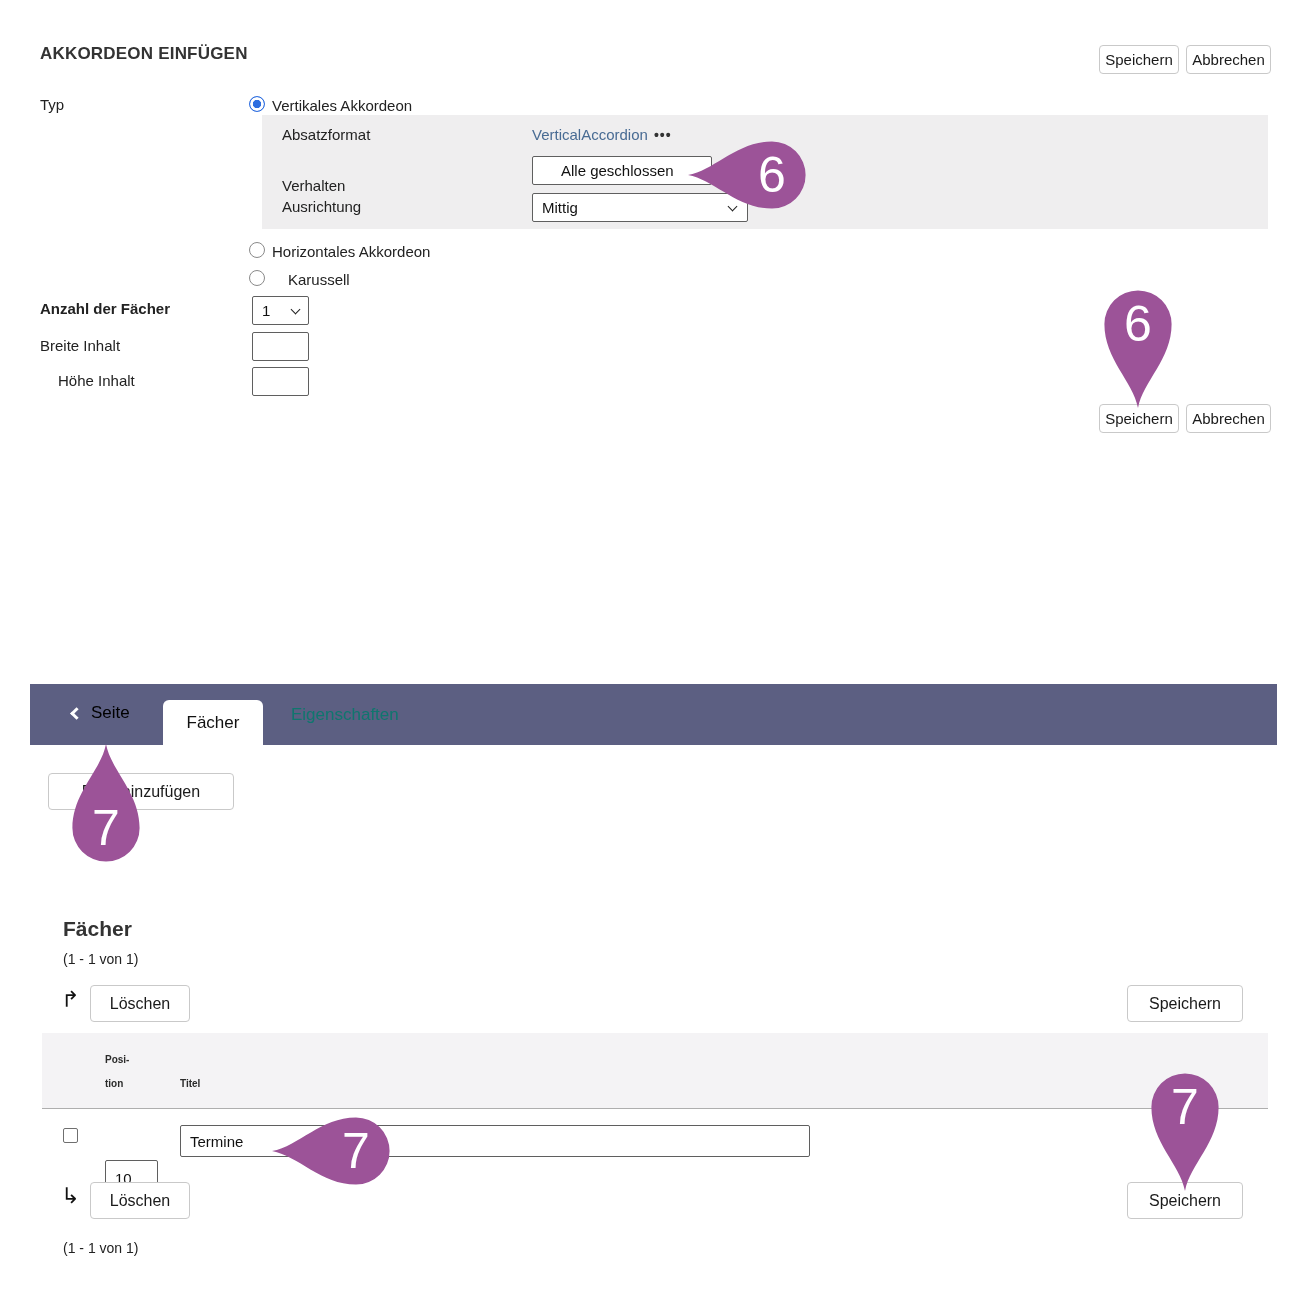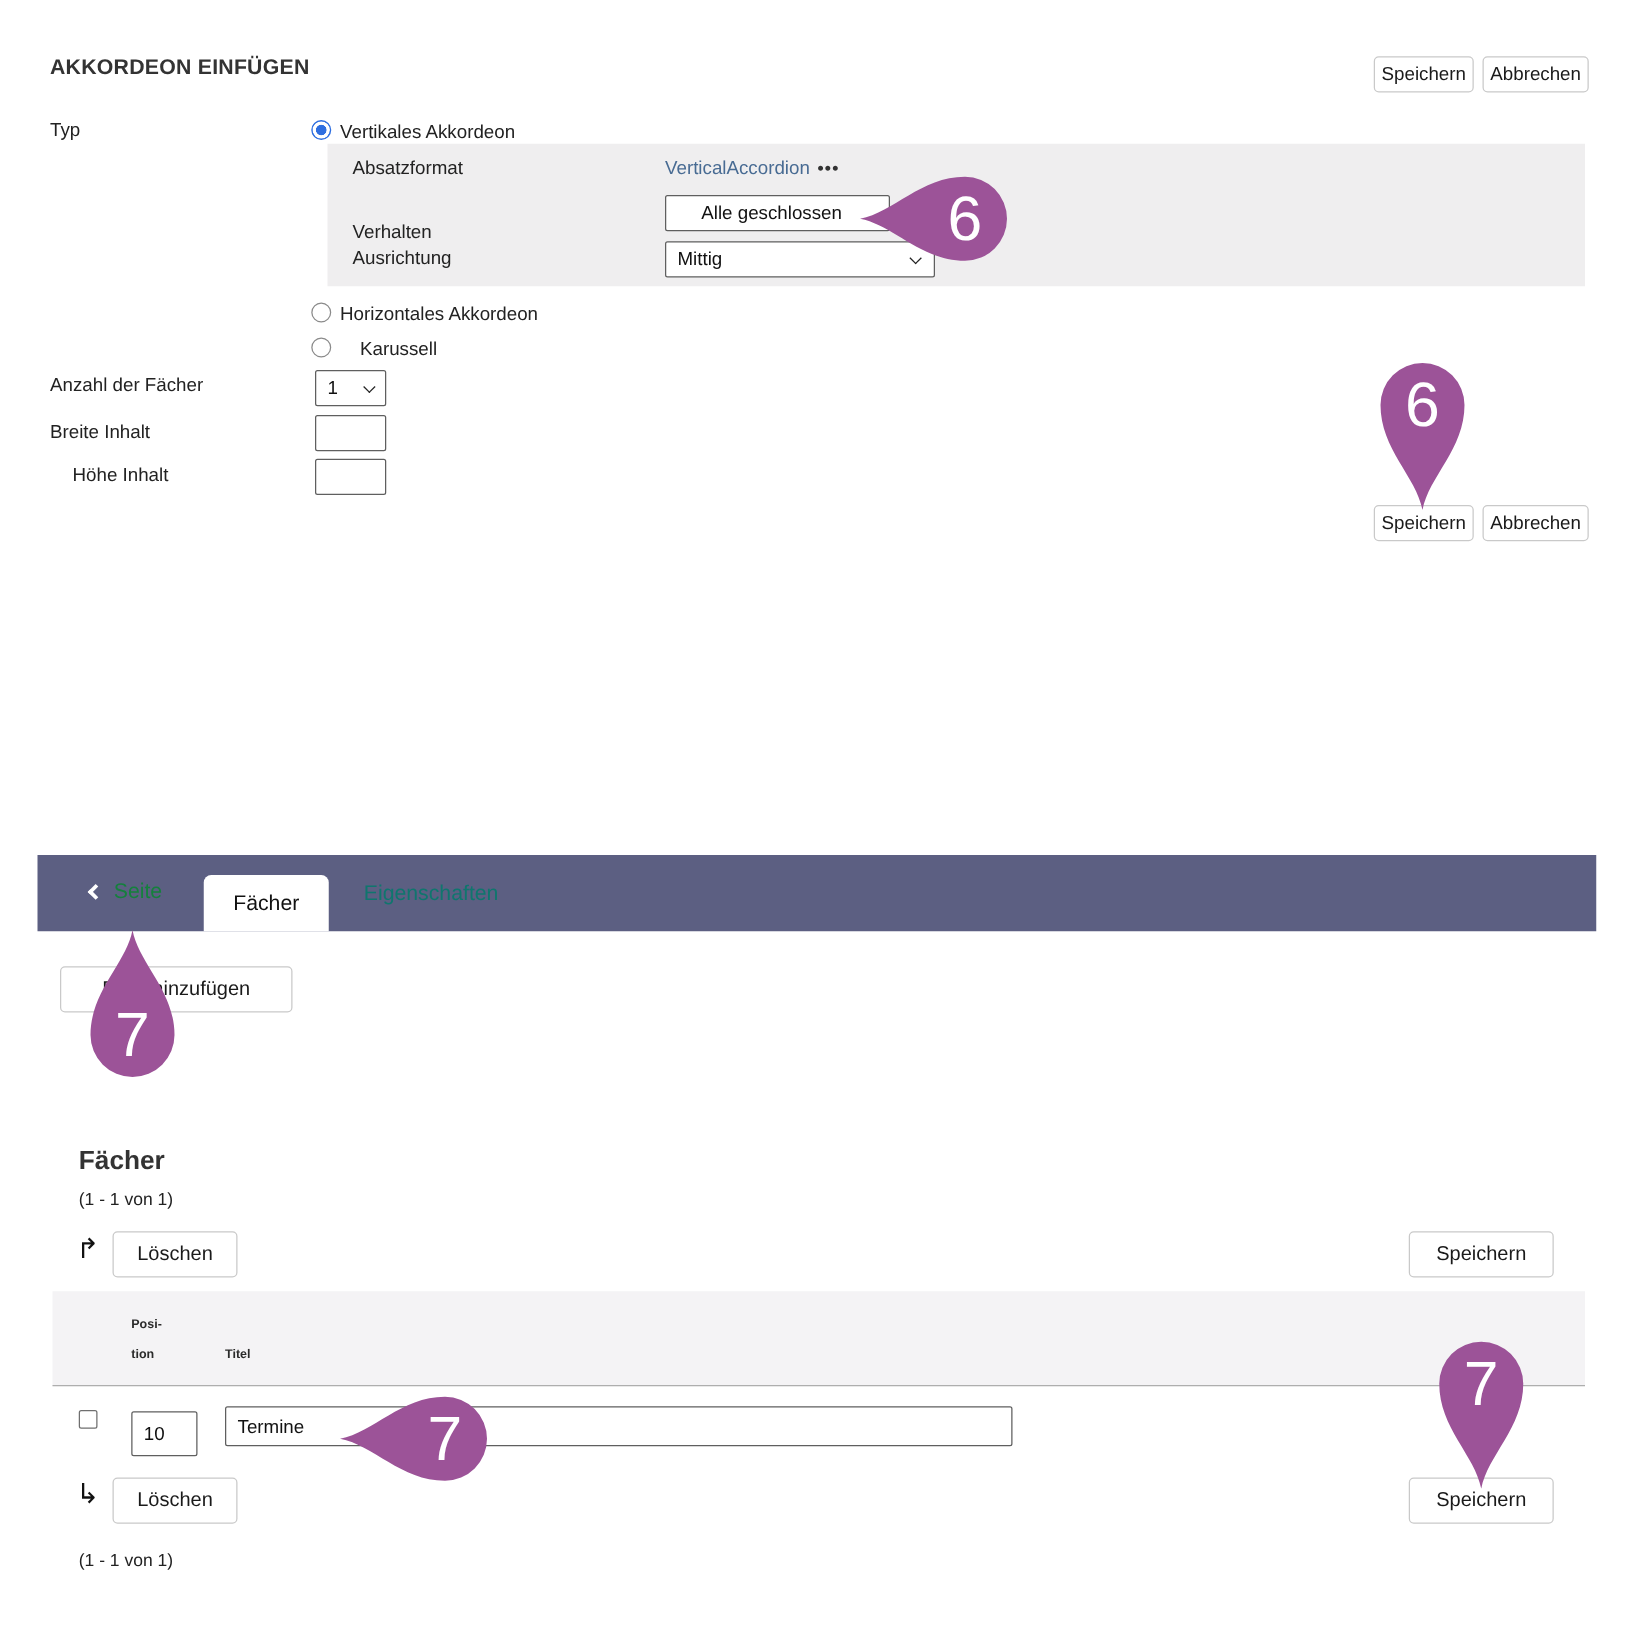--- a/index.html
+++ b/index.html
@@ -24,21 +24,21 @@
   
   .radio { position:absolute; width:16px; height:16px; border-radius:50%;
            border:1px solid #8a8a8a; background:#fff; }
   .radio.on { border:1px solid #2e6ee0; background:#2e6ee0; box-shadow:inset 0 0 0 2.5px #fff;
               background:radial-gradient(circle,#2e6ee0 0 4px,#fff 4.5px 6px,#2e6ee0 6.5px); }
 
   .graybox { position:absolute; background:#efeeef; }
 
   
   .toolbar { position:absolute; left:30px; top:684px; width:1247px; height:61px; background:#5c5f82; }
-  .back { position:absolute; display:flex; align-items:center; gap:10px; color:#15803d; font-size:17px; }
+  .back { position:absolute; display:flex; align-items:center; gap:10px; color:#000000; font-size:17px; }
   .backchev { display:inline-block; width:9px; height:9px; border-left:3px solid #fff;
               border-bottom:3px solid #fff; transform:rotate(45deg); }
   .tab-active { position:absolute; background:#fff; color:#111; border-radius:6px 6px 0 0;
                 display:flex; align-items:center; justify-content:center; font-size:17px; }
   .tab { position:absolute; color:#0f766e; font-size:17px; display:flex; align-items:center; }
 
   .band { position:absolute; background:#f4f3f5; border-bottom:1px solid #aeaeae; }
   .colhead { position:absolute; font-size:10px; font-weight:bold; color:#2b2b2b; line-height:24px; }
 
   .checkbox { position:absolute; width:15px; height:15px; border:1.5px solid #6f6f6f;
@@ -94,21 +94,21 @@
     <span>Mittig</span>
     <span class="chev" style="right:11px; top:9px;"></span>
   </div>
 
   <span class="radio" style="left:249px; top:242px;"></span>
   <div class="abs lbl" style="left:272px; top:243px;">Horizontales Akkordeon</div>
 
   <span class="radio" style="left:249px; top:270px;"></span>
   <div class="abs lbl" style="left:288px; top:271px;text-align:right;">Karussell</div>
 
-  <div class="abs lbl" style="left:40px; top:300px;">Anzahl der Fächer</div>
+  <div class="abs lbl" style="left:40px; top:300px;font-weight:bold;">Anzahl der Fächer</div>
   <div class="fld" style="left:252px; top:296px; width:57px; height:29px;">
     <span>1</span>
     <span class="chev" style="right:9px; top:9px;"></span>
   </div>
 
   <div class="abs lbl" style="left:40px; top:337px;">Breite Inhalt</div>
   <input class="fld" style="left: 252px; top: 332px; width: 57px; height: 29px;" value="">
 
   <div class="abs lbl" style="left:40px; top:372px;margin-left:18px;">Höhe Inhalt</div>
   <input class="fld" style="left: 252px; top: 367px; width: 57px; height: 29px;" value="">
@@ -139,21 +139,21 @@
 
   <div class="band" style="left:42px; top:1033px; width:1226px; height:76px;"></div>
   <div class="colhead" style="left:105px; top:1048px;">
     <div>Posi-</div>
     <div>tion</div>
   </div>
   <div class="colhead" style="left:180px; top:1072px;">Titel</div>
 
   <div>
     <span class="checkbox" style="left:63px; top:1128px;"></span>
-    <input class="fld" style="left: 105px; top: 1129px; width: 53px; height: 36px;" value="10">
+    <input class="fld" style="left: 105px; top: 1160px; width: 53px; height: 36px;" value="10">
     <input class="fld" style="left: 180px; top: 1125px; width: 630px; height: 32px;" value="Termine">
   </div>
 
   <div class="arrow-ico" style="left:61px; top:1185px;">↳</div>
   <div class="btn" style="left:90px; top:1182px; width:100px; height:37px; font-size:16px;">Löschen</div>
   <div class="btn" style="left:1127px; top:1182px; width:116px; height:37px; font-size:16px;">Speichern</div>
   <div class="abs count" style="left:63px; top:1240px;">(1 - 1 von 1)</div>
 
   <div class="pin rot90" style="left:730px; top:133px;">
     <svg viewBox="0 0 100 150">

